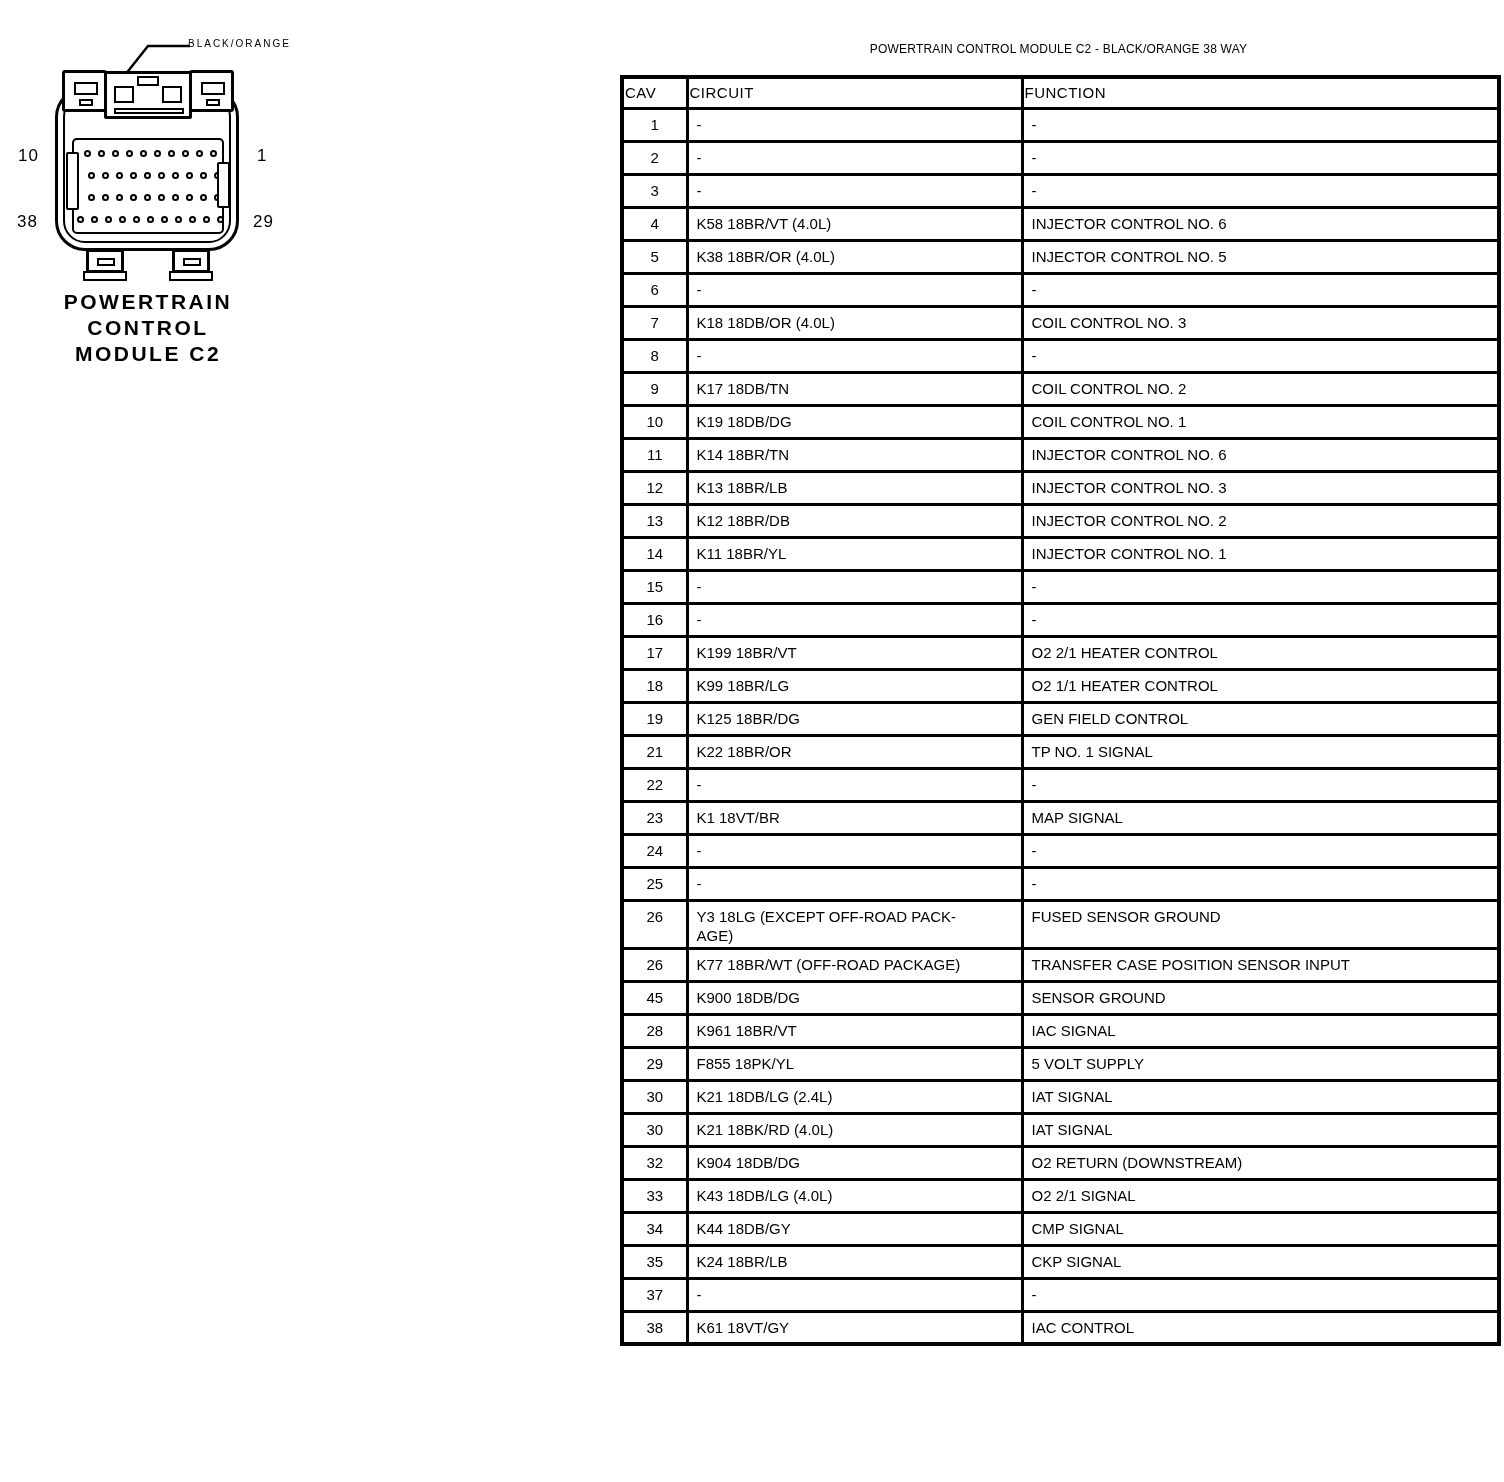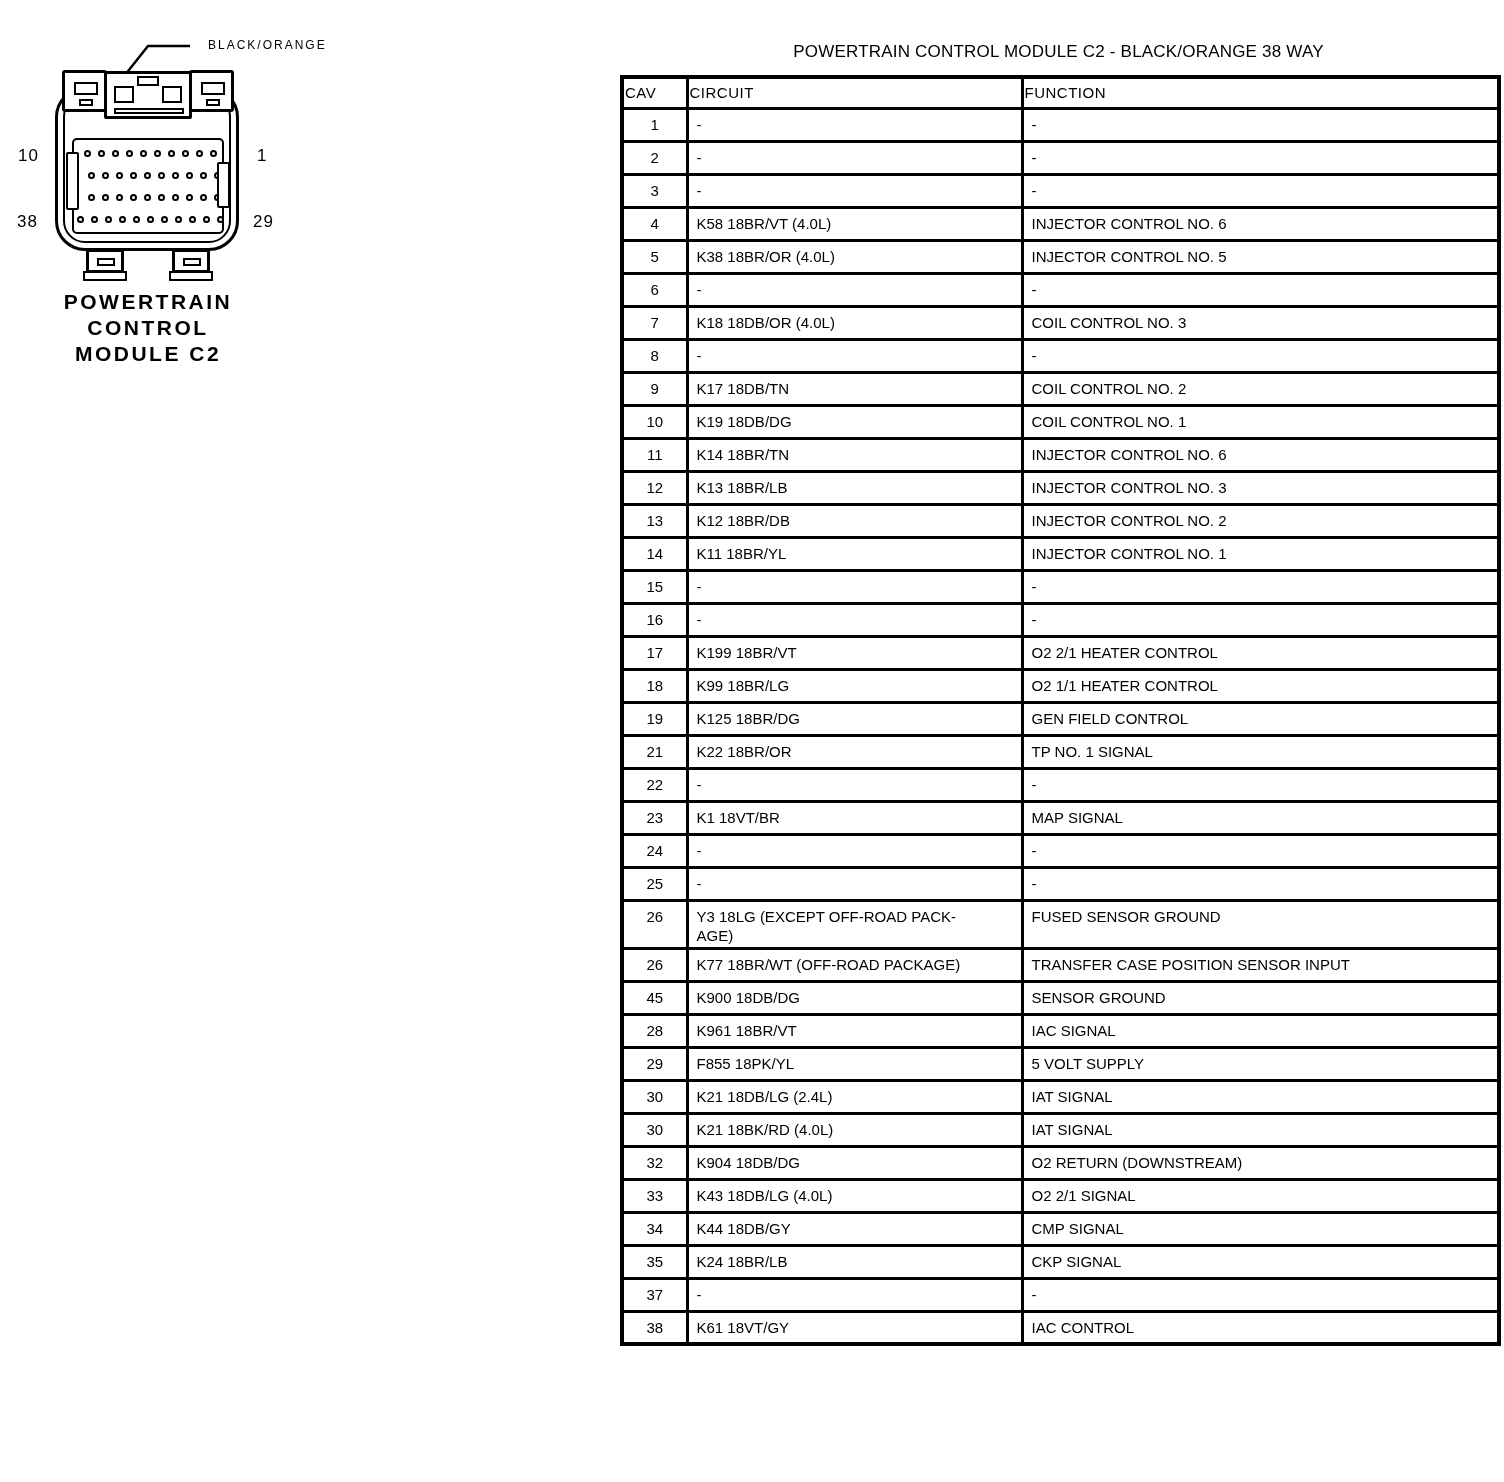--- a/index.html
+++ b/index.html
@@ -17,21 +17,21 @@
     overflow: hidden;
   }
 
   
   .table-title {
     position: absolute;
     left: 620px;
     top: 42px;
     width: 877px;
     text-align: center;
-    font-size: 17px;
+    font-size: 12px;
     letter-spacing: 0.2px;
     white-space: nowrap;
   }
   table.pinout {
     position: absolute;
     left: 620px;
     top: 75px;
     width: 877px;
     border-collapse: collapse;
     table-layout: fixed;
@@ -64,23 +64,23 @@
   col.c-cav { width: 65px; }
   col.c-circuit { width: 335px; }
   col.c-function { width: 477px; }
 
   
   .connector { position: absolute; left: 0; top: 0; width: 360px; height: 380px; }
   .connector .abs { position: absolute; box-sizing: border-box; background: #fff; }
 
   .wire-label {
     position: absolute;
-    left: 208px;
+    left: 188px;
     top: 38px;
-    font-size: 12px;
+    font-size: 10px;
     letter-spacing: 2px;
     white-space: nowrap;
   }
   .leader-svg { position: absolute; left: 100px; top: 36px; }
 
   .ear { border: 3px solid #000; border-radius: 3px; width: 45px; height: 42px; z-index: 3; }
   .ear-inner { border: 2px solid #000; width: 24px; height: 13px; left: 9px; top: 9px; }
   .ear-notch { border: 2px solid #000; width: 14px; height: 7px; left: 14px; top: 26px; }
 
   .latch { border: 3px solid #000; width: 88px; height: 48px; left: 104px; top: 71px; z-index: 4; border-radius: 2px; }

